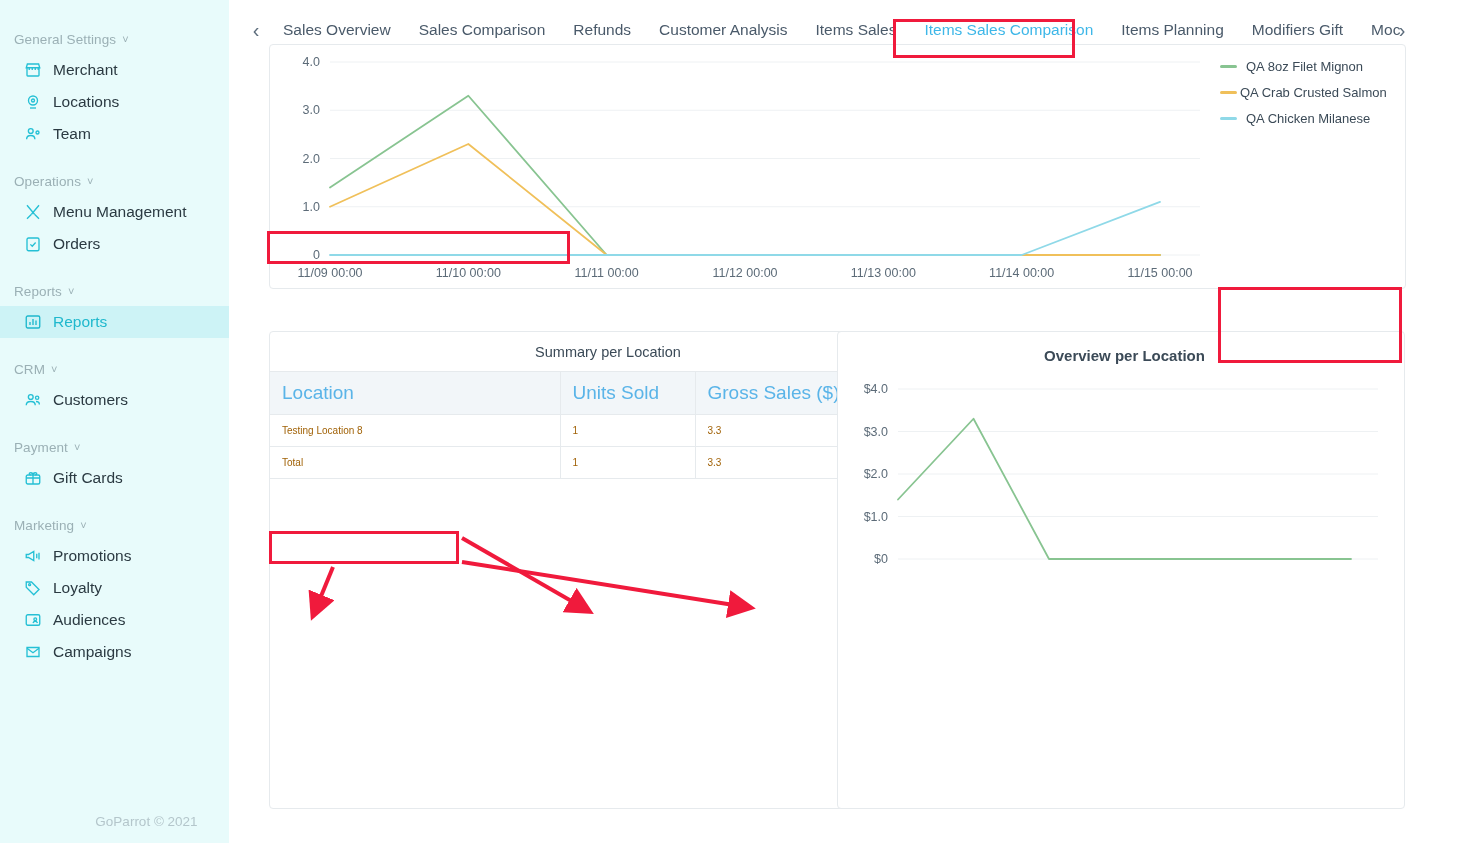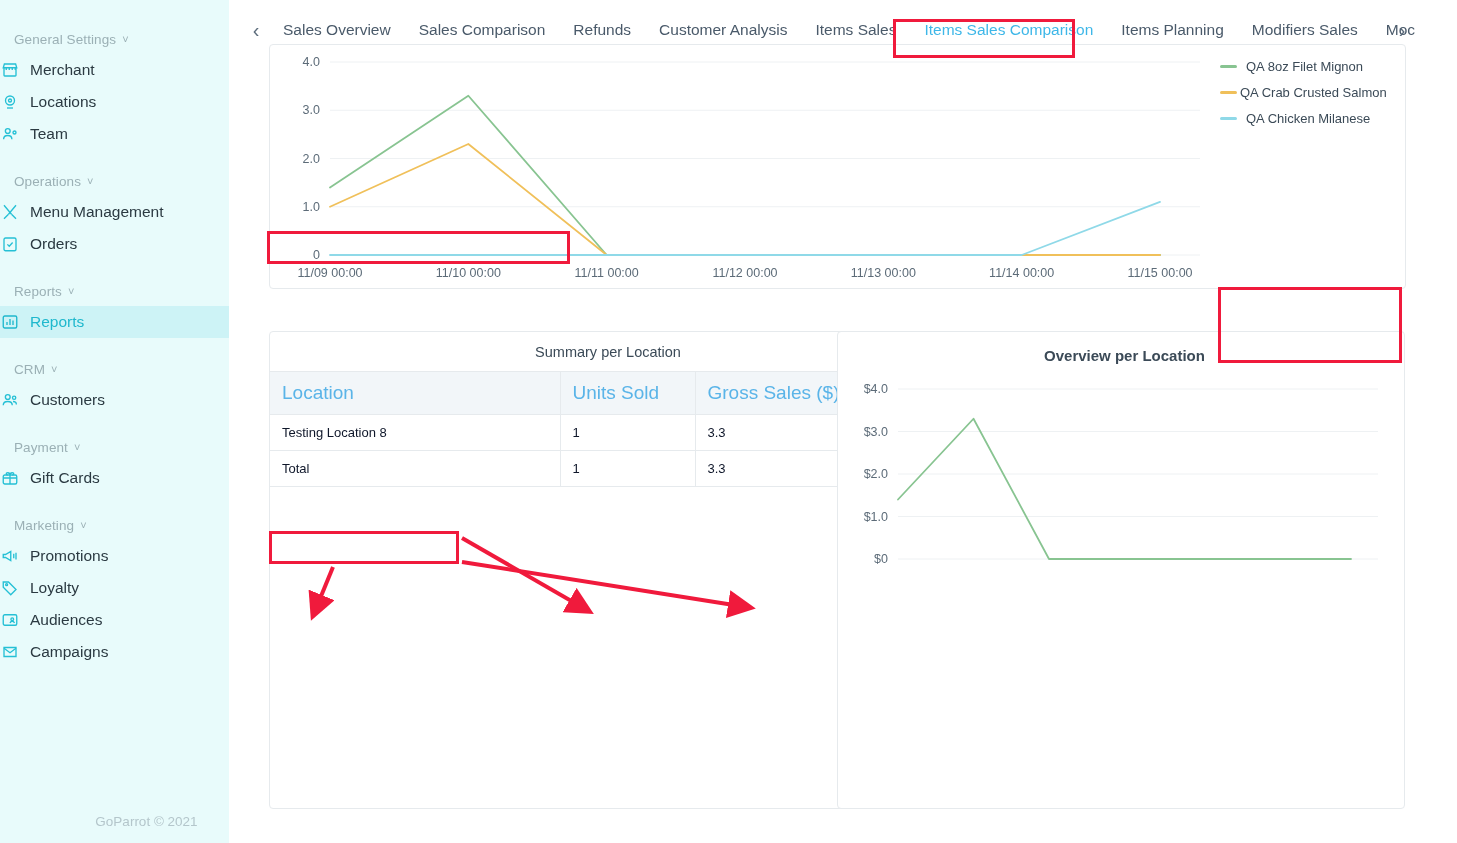--- a/index.html
+++ b/index.html
@@ -20,21 +20,21 @@
     flex: 0 0 229px;
   }
   .side-group-title {
     font-size: 13.5px; color: #9bb0b5; padding: 0 0 0 14px;
     display: flex; align-items: center; gap: 6px; height: 30px;
     letter-spacing: .1px;
   }
   .side-group-title .caret { font-size: 11px; color: #9bb0b5; }
   .side-item {
     height: 32px; display: flex; align-items: center; gap: 11px;
-    padding-left: 0; font-size: 15.5px; color: #2b3a42;
+    padding-left: 23px; font-size: 15.5px; color: #2b3a42;
     cursor: pointer;
   }
   .side-item .ic { width: 19px; height: 19px; display:inline-flex; align-items:center; justify-content:center; color:#25c0d5; flex:0 0 19px;}
   .side-item.active { background: #cdf3f6; color: #1fb8cd; }
   .side-item.active .ic { color:#1fb8cd; }
   .side-gap { height: 16px; }
   #side-footer {
     position: absolute; left: 0; bottom: 14px; width: 229px;
     text-align: center; font-size: 13.5px; color: #b4c6cb; margin-left: 32px;
   }
@@ -107,21 +107,21 @@
   
   table.summary { width:100%; border-collapse:collapse; }
   table.summary caption {
     caption-side: top; font-size:14.5px; color:#3b4a57; padding:12px 0 11px 0; text-align:center;
   }
   table.summary th {
     background:#f2f6f9; color:#5ab4e8; font-weight:normal; font-size:19px;
     text-align:left; padding:10px 12px; border-top:1px solid #e6eaed; border-bottom:1px solid #e6eaed;
   }
   table.summary td {
-    font-size:13px; color:#0f172a; padding:10px 12px; border-bottom:1px solid #e6eaed;
+    font-size:10px; color:#a16207; padding:10px 12px; border-bottom:1px solid #e6eaed;
   }
   table.summary th.c2, table.summary td.c2 { border-left:1px solid #e6eaed; }
   table.summary th.c3, table.summary td.c3 { border-left:1px solid #e6eaed; }
 
   
   #annot { position:absolute; left:0; top:0; width:1457px; height:843px; pointer-events:none; }
   .hlbox { position:absolute; border:3px solid #f01a3c; pointer-events:none; }
 </style>
 </head>
 <body>
@@ -295,21 +295,21 @@
     <div id="tabbar">
       <div class="tab-arrow">‹</div>
       <div class="tabs">
         <div class="tab">Sales Overview</div>
         <div class="tab">Sales Comparison</div>
         <div class="tab">Refunds</div>
         <div class="tab">Customer Analysis</div>
         <div class="tab">Items Sales</div>
         <div class="tab active" id="tab-active">Items Sales Comparison</div>
         <div class="tab">Items Planning</div>
-        <div class="tab">Modifiers Sales</div>
+        <div class="tab">Modifiers Gift</div>
         <div class="tab">Moc</div>
       </div>
       <div class="tab-arrow" style="position:absolute;right:42px;top:10px">›</div>
       <div id="tab-underline"></div>
       <div id="tab-active-underline" style="left: 681.422px; width: 196.844px;"></div>
     </div>
 
     <div id="daterow">
       <div class="ctl-box" id="daterange">
         <span class="clock">

